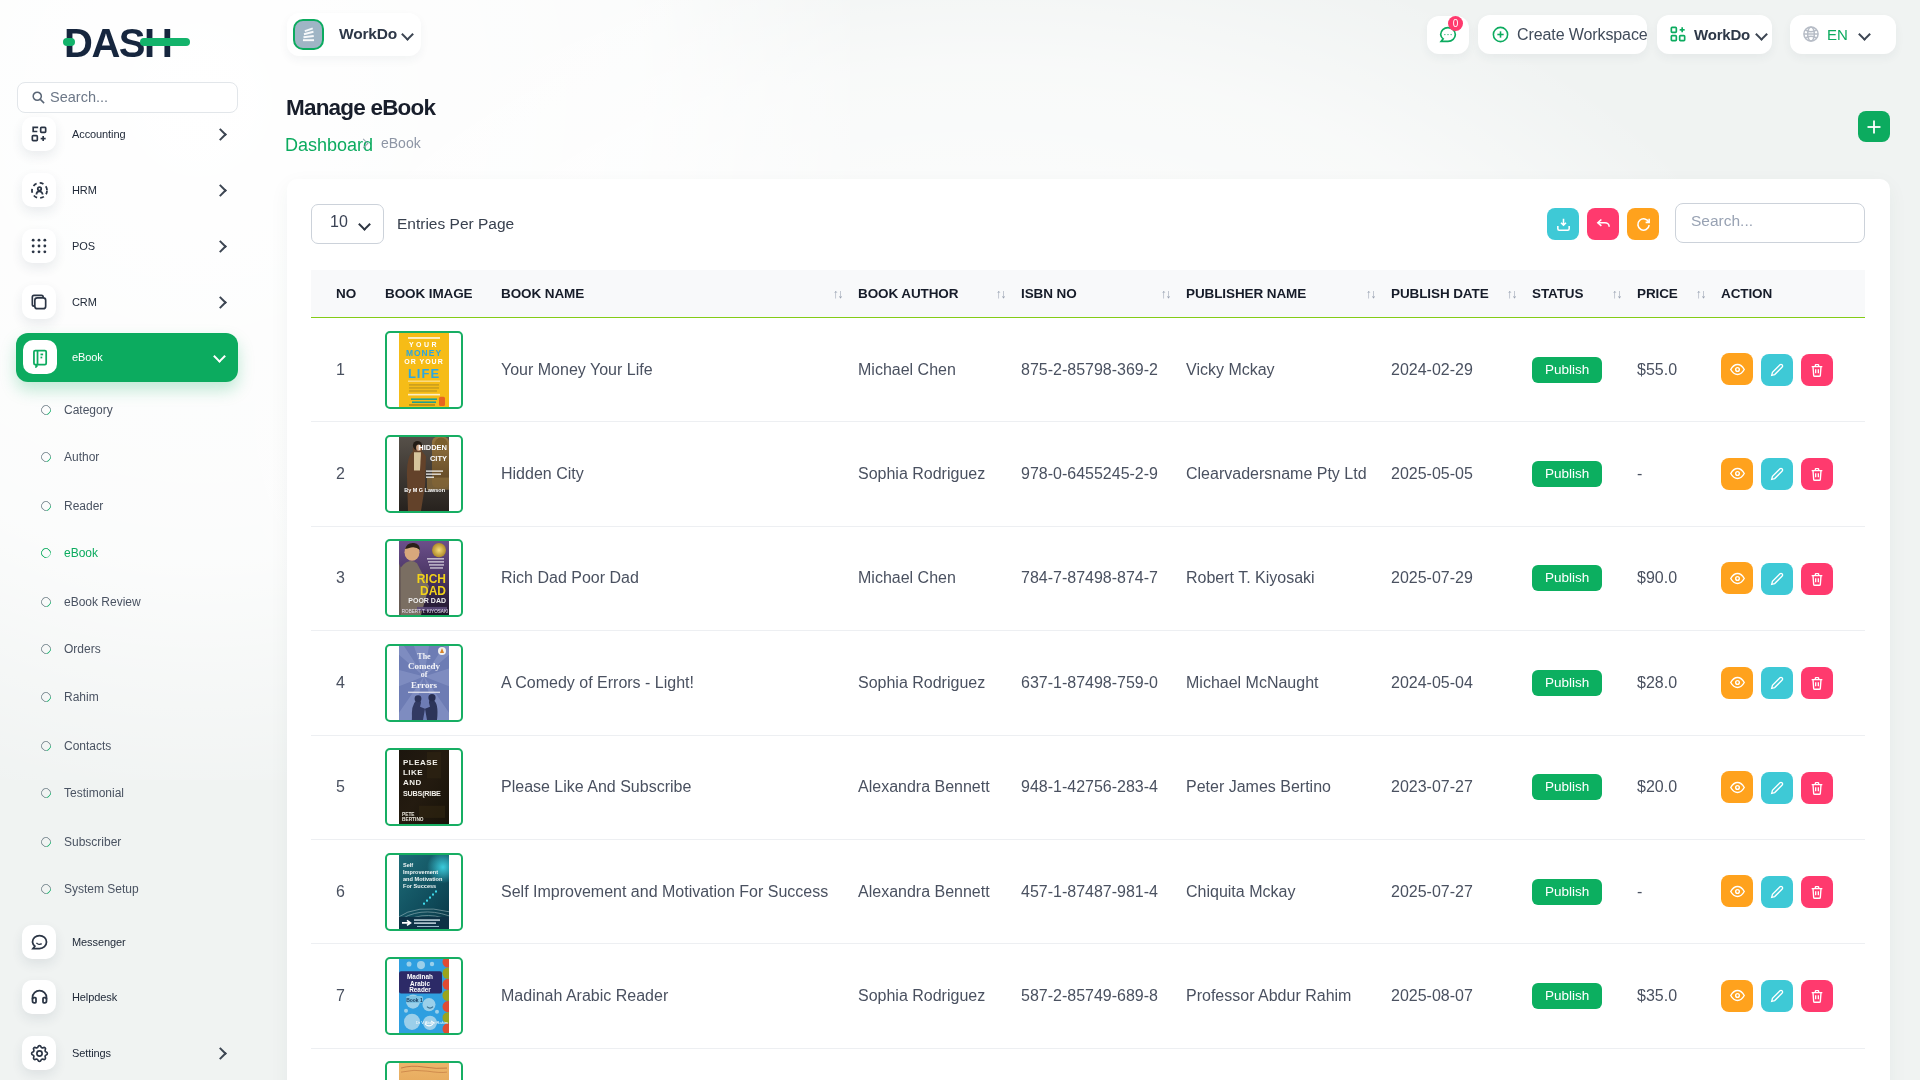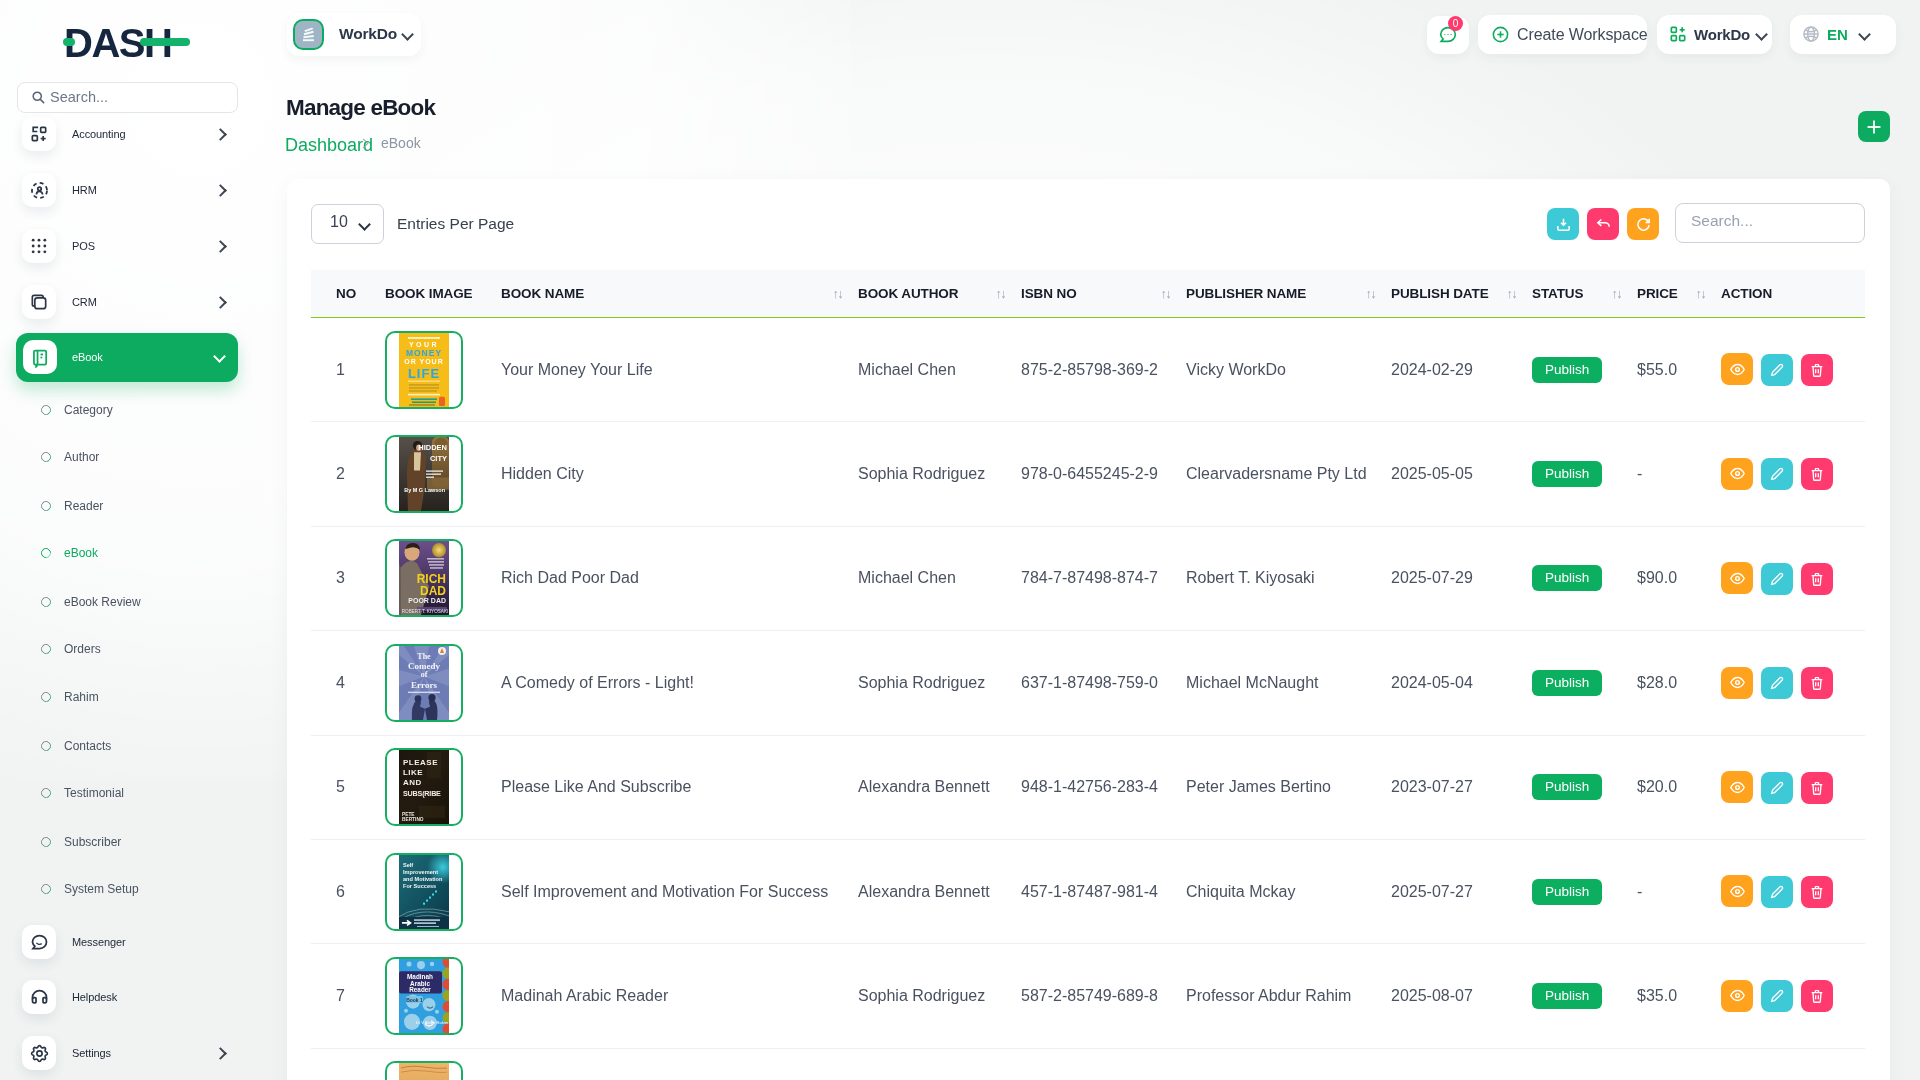--- a/index.html
+++ b/index.html
@@ -9,21 +9,21 @@
 background:radial-gradient(ellipse at 38% 32%, rgba(255,255,255,1) 0%, rgba(255,255,255,.75) 48%, rgba(255,255,255,0) 75%);}
 #page::after{content:"";position:absolute;z-index:-1;left:255px;top:0;width:1665px;height:1080px;
 background:radial-gradient(ellipse 62% 58% at 44% 38%, rgba(255,255,255,.95) 0%, rgba(255,255,255,.55) 55%, rgba(255,255,255,0) 78%);}
 .ab{position:absolute}
 .ibox{position:absolute;width:34px;height:34px;background:#fff;border-radius:10px;box-shadow:0 5px 12px rgba(35,60,80,.09);display:flex;align-items:center;justify-content:center}
 .mlabel{position:absolute;font-size:11px;font-weight:400;letter-spacing:-.1px;color:#222b3a;line-height:34px}
 .slabel{position:absolute;font-size:12px;color:#4a5362;line-height:20px}
 .ring{position:absolute;width:10px;height:10px;border:1.7px solid #76868e;border-bottom-color:#15b06b;border-radius:50%;transform:rotate(-50deg);opacity:.95}
 .chev{position:absolute;width:9px;height:9px;border-right:2px solid #3c4552;border-bottom:2px solid #3c4552;transform:rotate(-45deg)}
 .hbtn{position:absolute;background:#fff;border-radius:12px;box-shadow:0 4px 10px rgba(35,60,80,.05)}
-.cover{width:78px;height:78px;border:2px solid #17ae63;border-radius:10px;background:#fff;display:flex;align-items:center;justify-content:center;overflow:hidden}
+.cover{width:78px;height:78px;border:2px solid #17ae63;border-radius:5px;background:#fff;display:flex;align-items:center;justify-content:center;overflow:hidden}
 table{border-collapse:separate;border-spacing:0;table-layout:fixed}
 th{font-size:13.5px;letter-spacing:-.1px;font-weight:700;color:#161c29;text-align:left;height:48px;vertical-align:middle;background:#f8f9fa;position:relative;border-bottom:1px solid #84cc16}
 td{height:104.4px;vertical-align:middle;border-bottom:1px solid #edeff2;font-size:16px;color:#4a5160}
 .sort{position:absolute;right:16px;top:50%;transform:translateY(-50%);font-size:12.5px;color:#9aa3b2;letter-spacing:-1.5px;font-weight:400}
 .badge{display:inline-block;background:#0caf60;color:#fff;font-size:13.5px;line-height:26px;padding:0 13px;border-radius:6px}
 .abtn{display:inline-flex;width:32px;height:32px;border-radius:8px;align-items:center;justify-content:center;margin-right:8px}
 </style>
 </head>
 <body>
 <div id="page">
@@ -190,21 +190,21 @@
 <div class="ab" style="left:1694px;top:26px;font-size:15px;letter-spacing:-.2px;font-weight:700;color:#2e3848">WorkDo</div>
 <div class="chev" style="left:1757px;top:30px;transform:rotate(45deg)"></div>
 
 <div class="hbtn" style="left:1790px;top:15px;width:106px;height:39px"></div>
 <svg class="ab" style="left:1801px;top:24px" width="20" height="20" viewBox="0 0 24 24" fill="none" stroke="#b6bcc6" stroke-width="1.8">
       <circle cx="12" cy="12" r="8.5"></circle>
       <ellipse cx="12" cy="12" rx="4" ry="8.5"></ellipse>
       <line x1="3.5" y1="12" x2="20.5" y2="12"></line>
       <path d="M5 7 a13 13 0 0 0 14 0 M5 17 a13 13 0 0 1 14 0"></path>
     </svg>
-<div class="ab" style="left:1827px;top:26px;font-size:15px;font-weight:700;color:#0cab5f">EN</div>
+<div class="ab" style="left:1827px;top:26px;font-size:15px;font-weight:400;color:#0cab5f">EN</div>
 <div class="chev" style="left:1860px;top:30px;transform:rotate(45deg)"></div>
 
 <div class="ab" style="left:286px;top:95px;font-size:22.5px;font-weight:700;letter-spacing:-.8px;color:#181e2b">Manage eBook</div>
 <div class="ab" style="left:285px;top:135px;font-size:18px;color:#0cab5f">Dashboard</div>
 <div class="chev" style="left:360px;top:140px;width:7px;height:7px;border-width:1.6px;border-color:#9aa2ae"></div>
 <div class="ab" style="left:381px;top:135px;font-size:14px;color:#8d95a5">eBook</div>
 <div class="ab" style="left:1858px;top:111px;width:32px;height:31px;background:#0cab5f;border-radius:8px">
   <svg style="position:absolute;left:8px;top:7.5px" width="16" height="16" viewBox="0 0 16 16" stroke="#fff" stroke-width="1.8">
         <line x1="8" y1="1.5" x2="8" y2="14.5"></line>
         <line x1="1.5" y1="8" x2="14.5" y2="8"></line>
@@ -286,21 +286,21 @@
                   <rect x="12" y="64.5" width="26" height="1.6" fill="#1f9e8e"></rect>
                   <rect x="13" y="67.5" width="24" height="1.6" fill="#1f9e8e"></rect>
                   <rect x="40" y="63" width="6" height="9" rx="1.5" fill="#e8641f"></rect>
                   <rect x="10" y="70.5" width="26" height="1" fill="#8a6d12"></rect>
                 </svg>
               </div>
             </td>
       <td>Your Money Your Life</td>
             <td>Michael Chen</td>
             <td>875-2-85798-369-2</td>
-            <td>Vicky WorkDo</td>
+            <td>Vicky Mckay</td>
             <td>2024-02-29</td>
       <td><span class="badge">Publish</span></td>
             <td>$55.0</td>
       <td><span class="abtn" style="background:#ffa21d">
                 <svg width="17" height="17" viewBox="0 0 24 24" fill="none" stroke="#fff" stroke-width="2">
                   <path d="M2.5 12 C5 7.5 8.5 5 12 5 s7 2.5 9.5 7 C19 16.5 15.5 19 12 19 s-7-2.5-9.5-7z"></path>
                   <circle cx="12" cy="12" r="2.6"></circle>
                 </svg>
               </span><span class="abtn" style="background:#3ec9d6">
                 <svg width="16" height="16" viewBox="0 0 24 24" fill="none" stroke="#fff" stroke-width="2">

